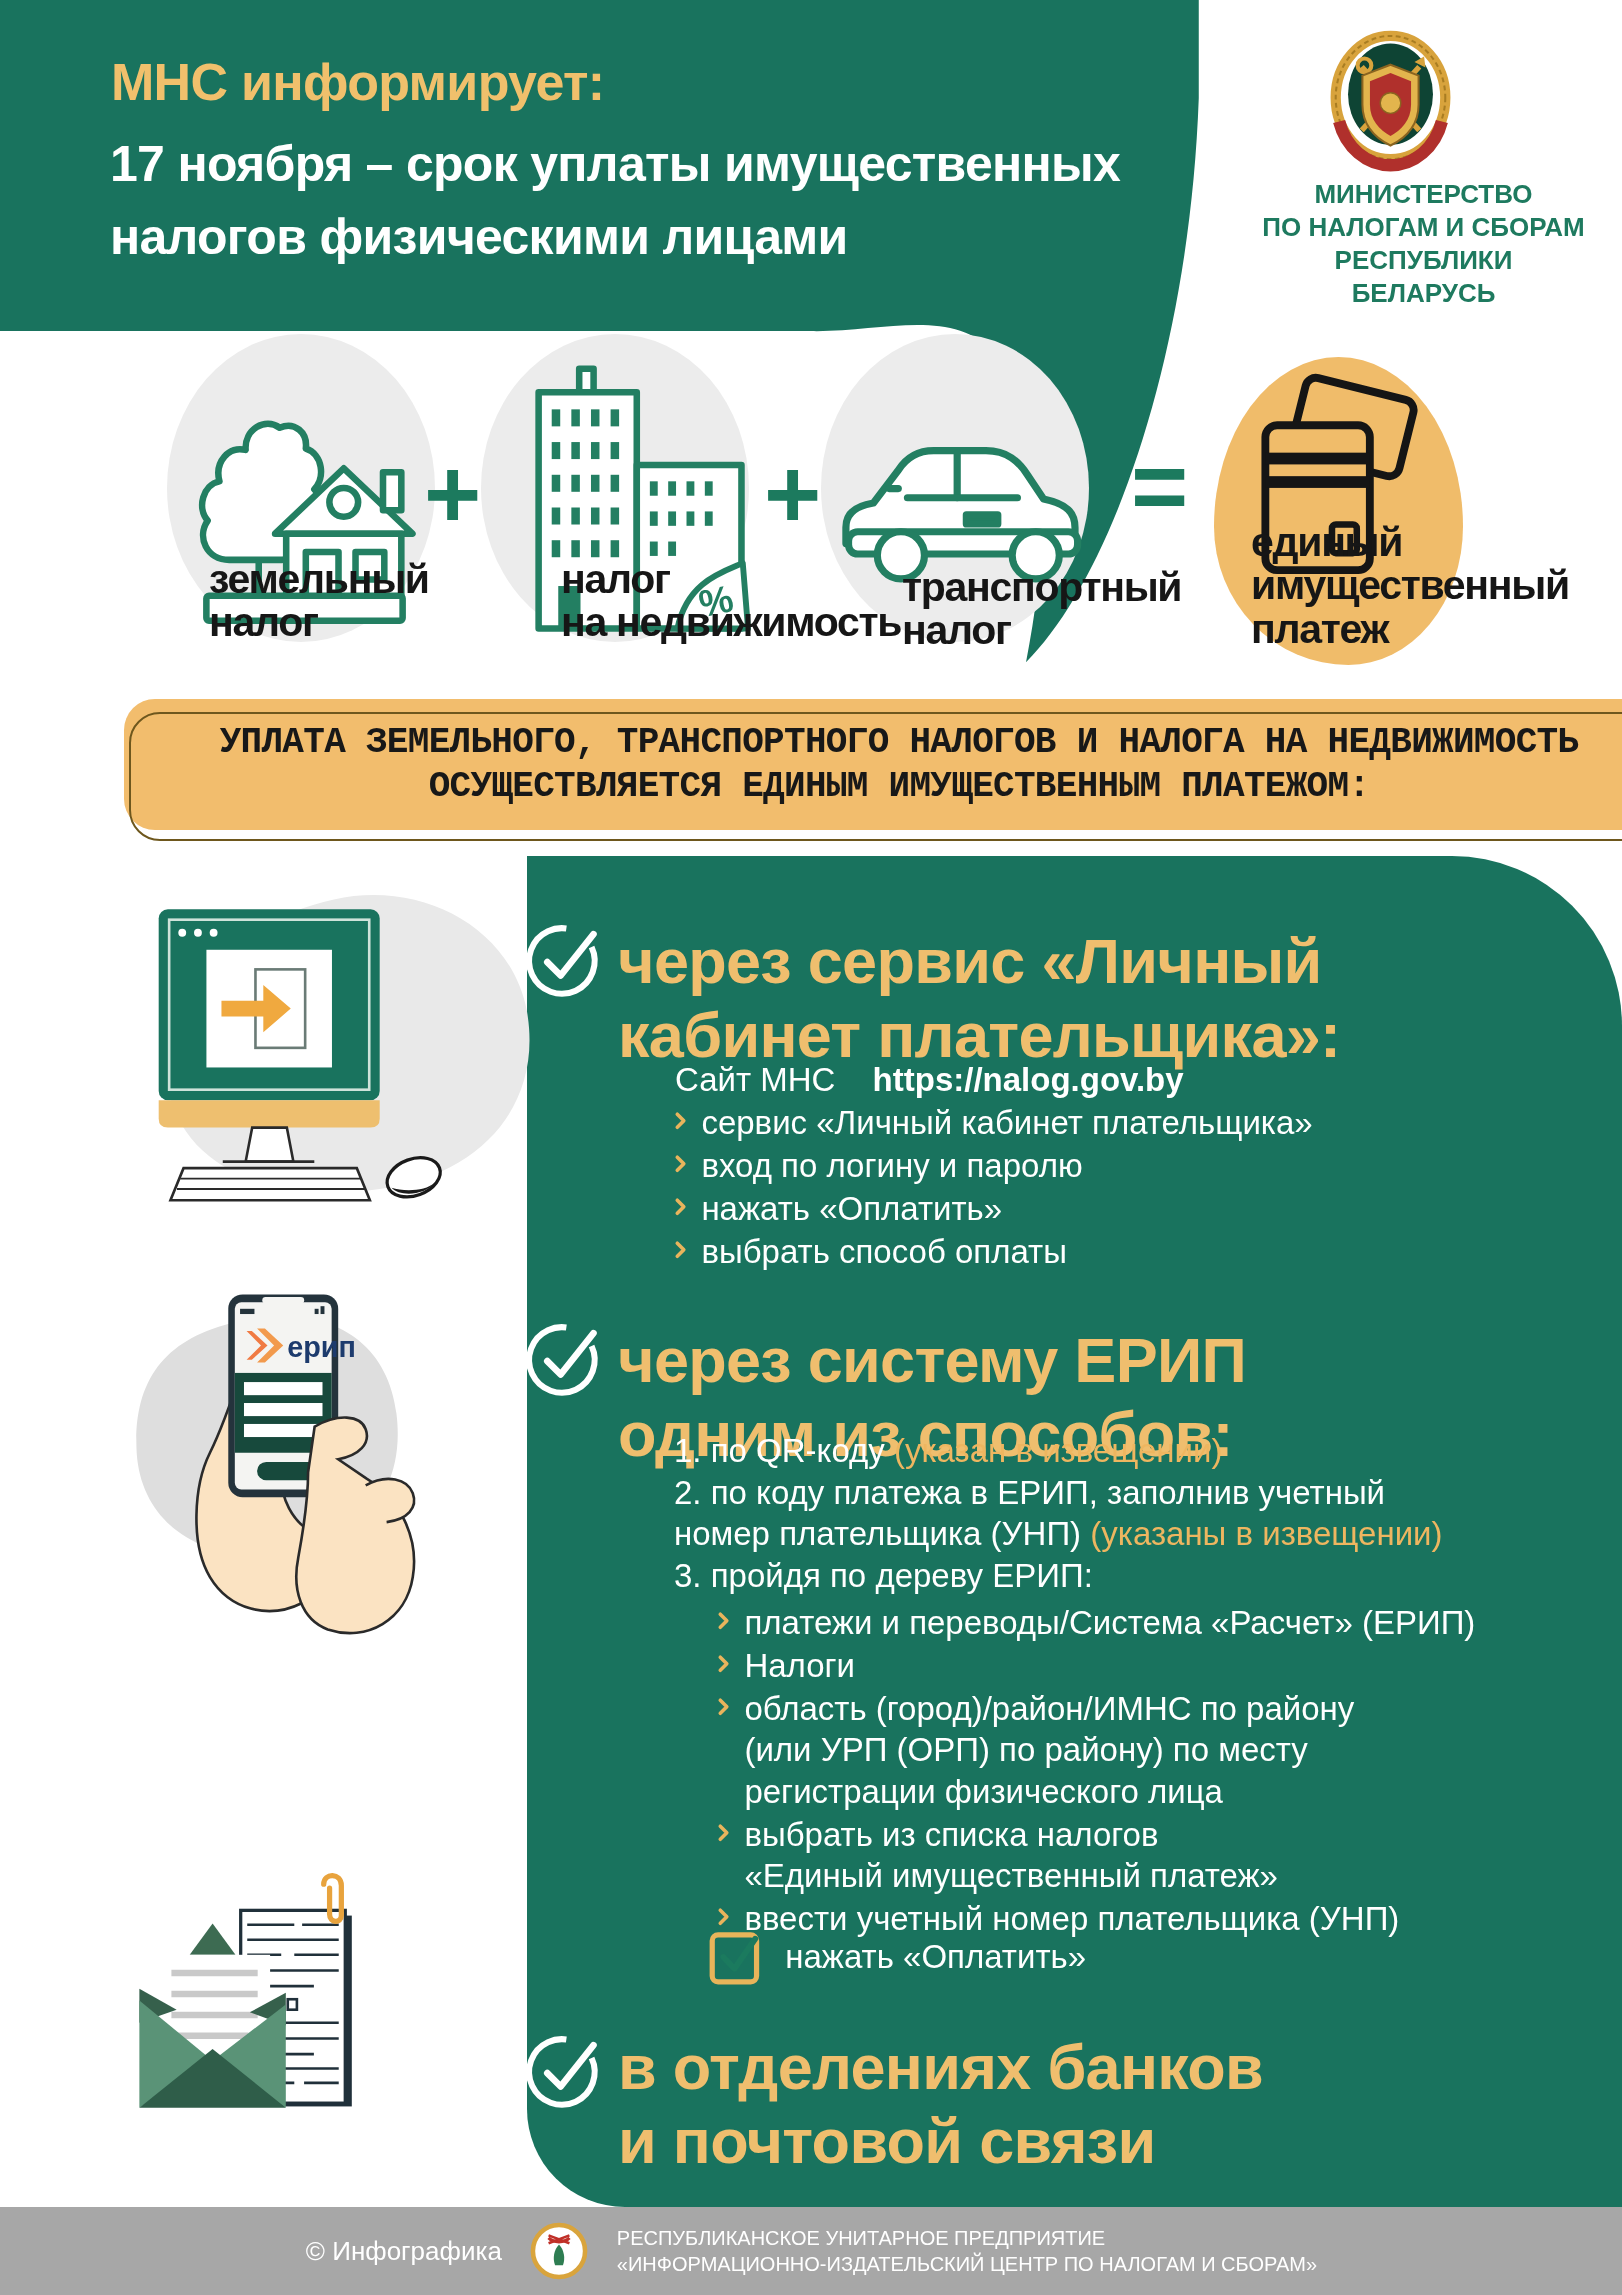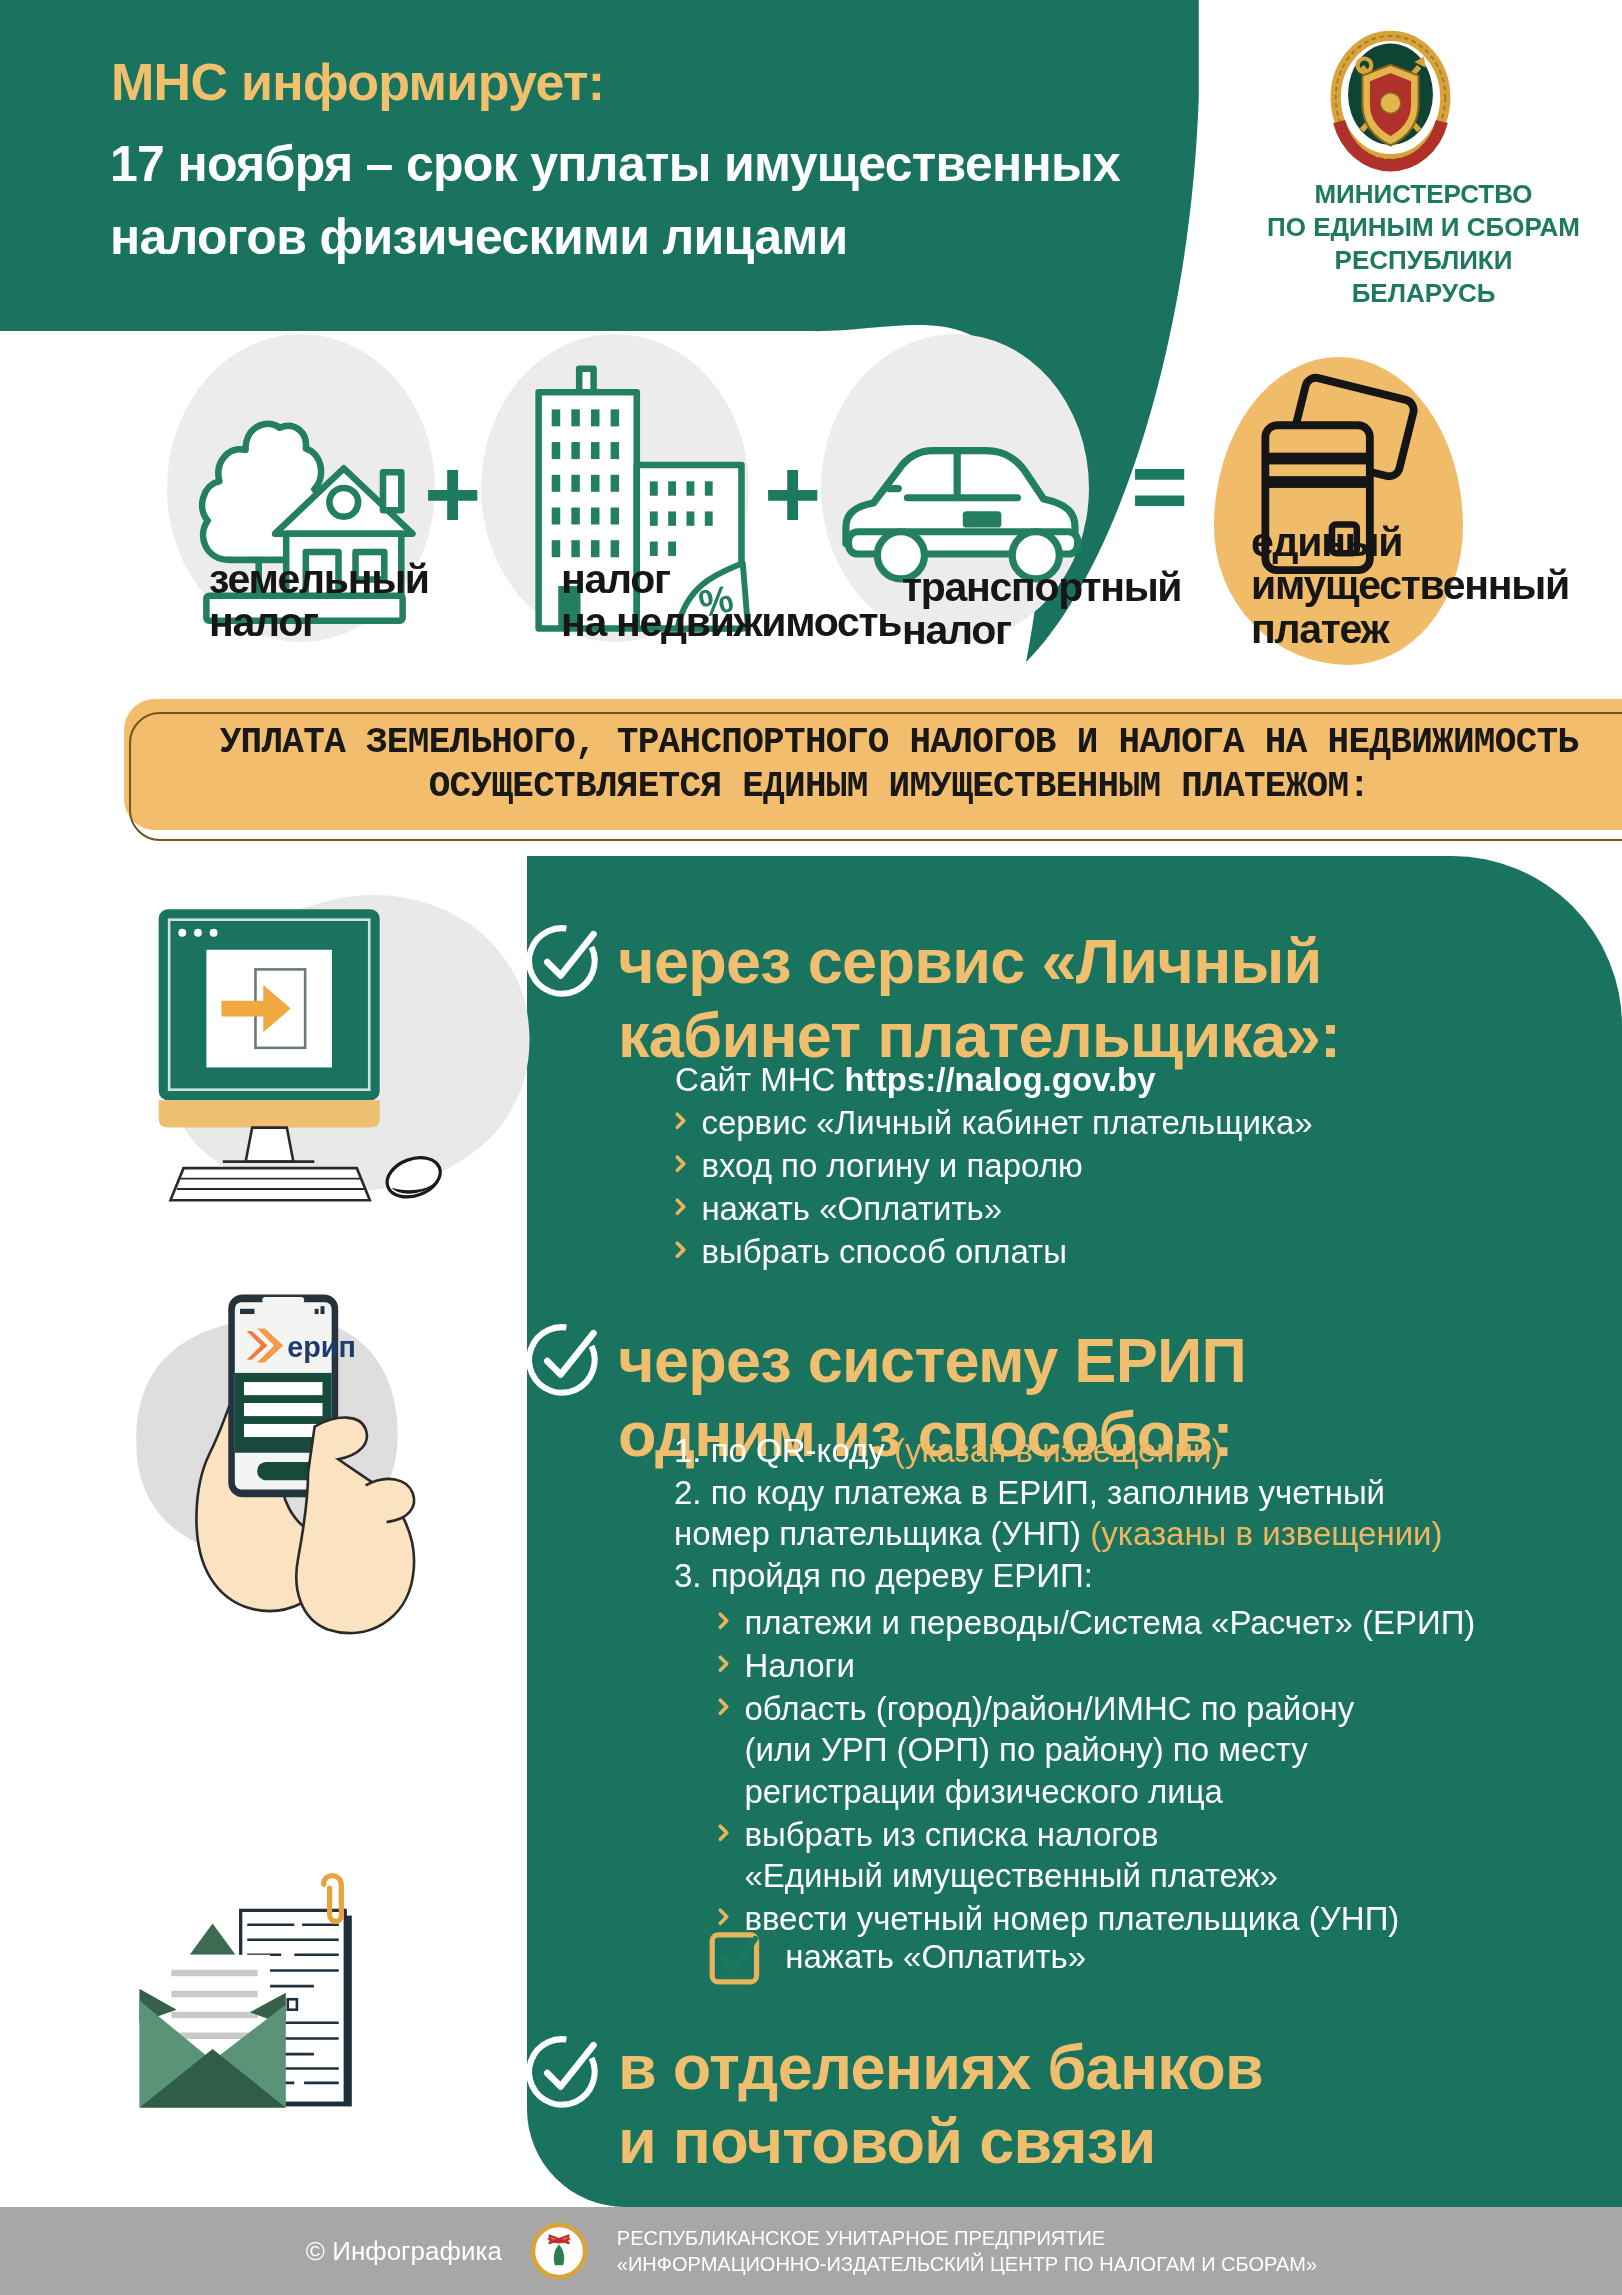--- a/index.html
+++ b/index.html
@@ -25,21 +25,21 @@
                color:#181818;line-height:1.22;white-space:pre-line;letter-spacing:-0.7px;}
   
   .panel{left:527px;top:856px;width:1095px;height:1351px;background:#19735e;border-radius:0 170px 0 98px;}
   .sec-head{font-size:63px;font-weight:700;color:#efbe6e;line-height:1.18;white-space:pre-line;letter-spacing:-0.7px;}
   .body-txt,.chev-item,.num-item{font-size:33px;color:#ffffff;line-height:1.26;}
   .chev-item{display:flex;align-items:flex-start;margin-bottom:1.3px;}
   .chev-item .chev{flex:0 0 auto;margin:9.2px 13px 0 0;}
   .chev-item span{white-space:pre-line;}
   .num-item span{white-space:pre-line;}
   .note{color:#eeb660;}
-  .bold{font-weight:700;}
+  .bold{font-weight:700;margin-left:28px;}
   .pay-row{display:flex;align-items:center;gap:18.3px;}
   .pay-row span{font-size:33px;color:#fff;}
   
   .footer{left:0;top:2207px;width:1623px;height:88px;background:#a7a7a7;display:flex;align-items:center;
           justify-content:center;gap:27.5px;color:#ffffff;}
   .copyright{font-size:26px;}
   .publisher{font-size:20px;line-height:1.3;white-space:pre-line;}
 </style>
 </head>
 <body>
@@ -60,21 +60,21 @@
     <ellipse cx="100" cy="95" rx="62" ry="74" fill="#0e4434"></ellipse>
     <path d="M58,55 L142,148" stroke="#d8a33c" stroke-width="8"></path>
     <path d="M142,55 L58,148" stroke="#d8a33c" stroke-width="8"></path>
     <circle cx="62" cy="53" r="10" fill="none" stroke="#d8a33c" stroke-width="6"></circle>
     <path d="M135,48 l14,-8 l2,16 z" fill="#d8a33c"></path>
     <path d="M100,52 L141,68 V110 C141,141 122,159 100,170 C78,159 59,141 59,110 V68 Z" fill="#e3b54d" stroke="#8a6420" stroke-width="3"></path>
     <path d="M100,64 L130,76 V110 C130,133 116,147 100,156 C84,147 70,133 70,110 V76 Z" fill="#b0302c"></path>
     <circle cx="100" cy="108" r="15" fill="#e3b54d" stroke="#8a6420" stroke-width="2"></circle>
   </svg>
   <div class="abs ministry-name">МИНИСТЕРСТВО
-ПО ЕДИНЫМ И СБОРАМ
+ПО НАЛОГАМ И СБОРАМ
 РЕСПУБЛИКИ БЕЛАРУСЬ</div>
 
   <div class="abs blob" style="left:167px;top:334px;width:268px;height:308px;background:#ececec;"></div>
   <div class="abs blob" style="left:481px;top:334px;width:268px;height:308px;background:#ececec;"></div>
   <div class="abs blob" style="left:821px;top:334px;width:268px;height:308px;background:#ececec;"></div>
   <div class="abs blob" style="left:1214px;top:357px;width:249px;height:308px;background:#f0bc6a;border-radius:50% 50% 46% 54%/55% 55% 45% 45%;"></div>
 
   <svg class="abs" style="left:167px;top:344px;" width="275" height="314" viewBox="0 0 420 480">
     <g fill="#ffffff" stroke="#237f62" stroke-width="10" stroke-linejoin="round">
       <path d="M95,330 C60,330 45,295 62,270 C45,250 55,215 80,210 C72,180 95,155 120,162 C118,130 150,112 172,128 C195,118 215,135 212,160 C238,168 242,205 225,222 C242,240 236,275 212,283 C222,310 200,330 175,330 Z"></path>

